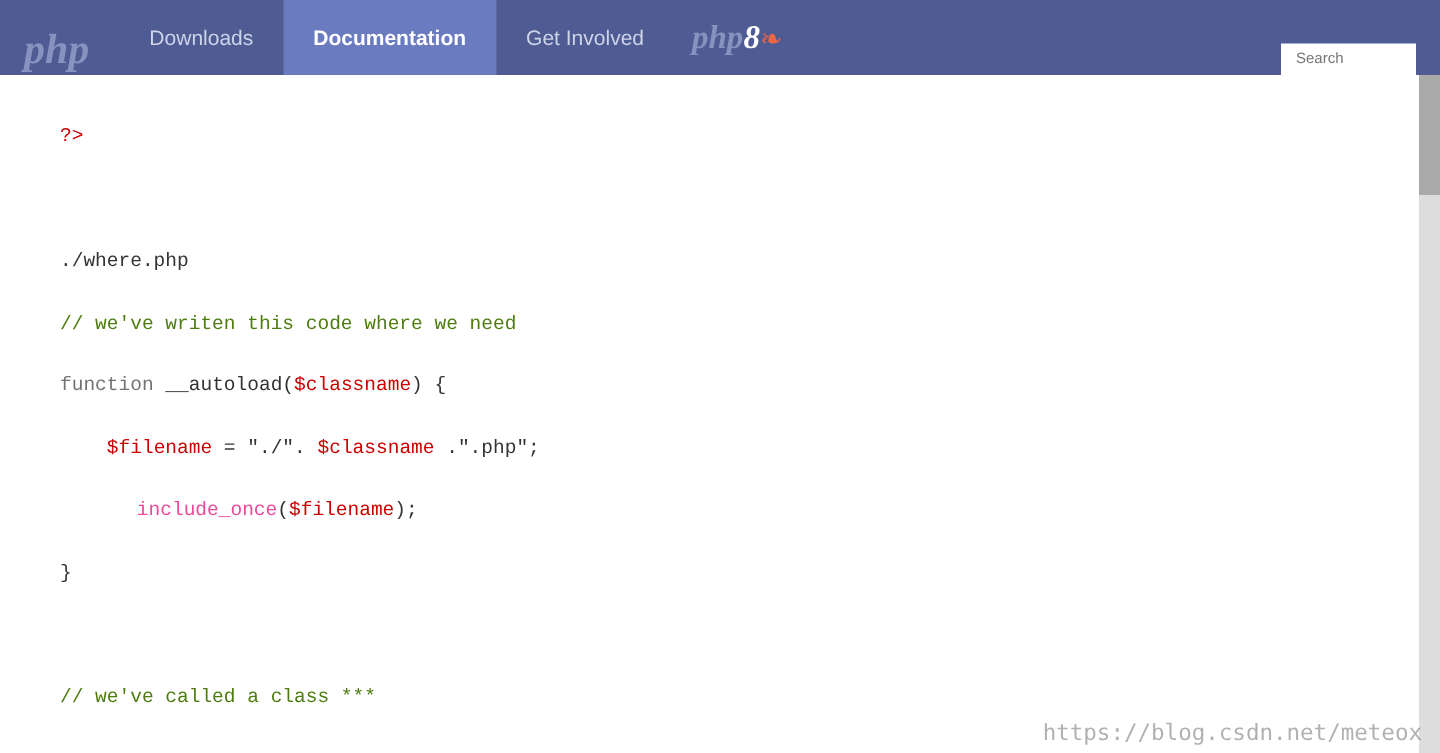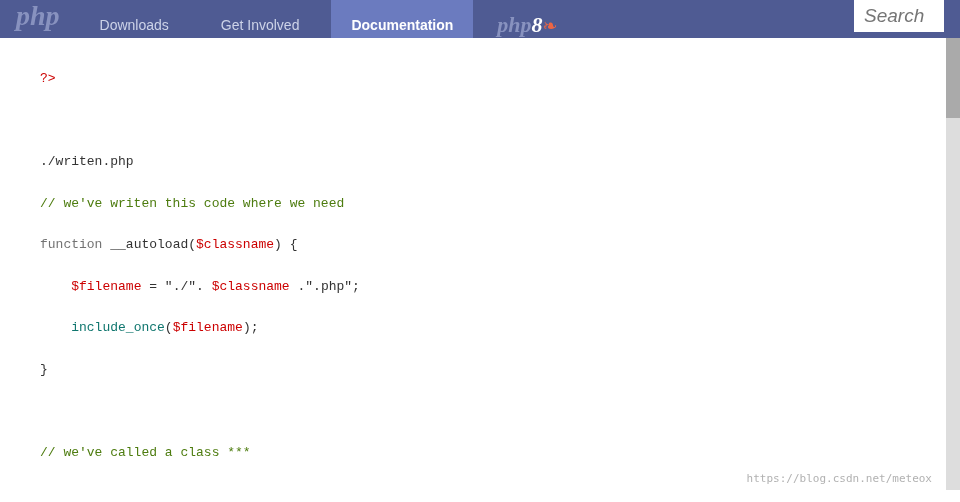--- a/index.html
+++ b/index.html
@@ -1,40 +1,40 @@
 <!DOCTYPE html>
 <html><head>
   <meta charset="utf-8">
   <style>
     * { margin: 0; padding: 0; box-sizing: border-box; }
     body { font-family: Arial, sans-serif; background: #fff; width: 960px; height: 502px; overflow: hidden; }
 
     
     .header {
       background: #4f5b93;
-      height: 38px;
+      height: 50px;
       display: flex;
-      align-items: flex-start;
+      align-items: flex-end;
       padding: 0 16px;
       gap: 0;
     }
     .logo {
       margin-right: 20px;
       font-style: italic;
       font-weight: bold;
       font-size: 28px;
       color: #8892bf;
       font-family: Georgia, serif;
     }
     .logo span { color: #fff; }
     .nav-links {
       display: flex;
       align-items: center;
       flex: 1;
-      gap: 12px;
+      gap: 0;
     }
     .nav-item {
       padding: 0 20px;
       height: 50px;
       display: flex;
       align-items: center;
       color: #cdd3e8;
       font-size: 14px;
       cursor: pointer;
       text-decoration: none;
@@ -42,25 +42,24 @@
     .nav-item.active {
       background: #6b7bbf;
       color: #fff;
       font-weight: bold;
     }
     .search-box {
       margin-left: auto;
       background: #fff;
       border: none;
       padding: 5px 10px;
-      font-size: 19px;
+      font-size: 10px;
       color: #0f766e;
       width: 90px;
       outline: none;
-      font-style: italic;
     }
 
     
     .content {
       background: #fff;
       padding: 10px 40px 10px 40px;
       overflow: hidden;
       height: 452px;
       position: relative;
     }
@@ -80,22 +79,22 @@
       top: 0;
       width: 14px;
       height: 80px;
       background: #aaa;
     }
 
     
     .watermark {
       position: absolute;
       bottom: 5px;
-      right: 28px;
-      font-size: 11px;
+      right: 12px;
+      font-size: 15px;
       color: rgba(100,100,100,0.5);
       font-family: monospace;
     }
 
     
     .code-block {
       font-family: 'Courier New', Courier, monospace;
       font-size: 13px;
       line-height: 1.6;
       white-space: pre;
@@ -113,39 +112,39 @@
 <body>
 
 <div>
 
   <div class="header">
     <div class="logo">
       <span style="color:#8892bf;font-style:italic;">php</span>
     </div>
     <nav class="nav-links">
       <a class="nav-item">Downloads</a>
+      <a class="nav-item active">Documentation</a>
       <a class="nav-item">Get Involved</a>
-      <a class="nav-item active">Documentation</a>
       <div style="margin-left:12px;">
         <span style="color:#8892bf;font-style:italic;font-weight:bold;font-size:22px;font-family:Georgia,serif;">php</span><span style="color:#fff;font-style:italic;font-weight:bold;font-size:22px;font-family:Georgia,serif;">8</span><span style="color:#e64;font-size:18px;">❧</span>
       </div>
     </nav>
     <input class="search-box" type="text" placeholder="Search" style="">
   </div>
 
   <div class="content">
 
     <div class="code-block">
 <span class="code-line php-tag">?&gt;</span>
 <span class="code-line">&nbsp;</span>
-<span class="code-line filepath">./writen.php</span>
+<span class="code-line filepath">./where.php</span>
 <span class="code-line comment">// we've writen this code where we need</span>
 <span class="code-line normal"><span style="color:#737373;">function</span> __autoload(<span style="color:#cc0000;">$classname</span>) {</span>
 <span class="code-line normal">    <span style="color:#cc0000;">$filename</span> = "./". <span style="color:#cc0000;">$classname</span> .".php";</span>
-<span class="code-line normal">    <span style="color:#0f766e;">include_once</span>(<span style="color:#cc0000;">$filename</span>);</span>
+<span class="code-line normal">    <span style="color:#ec4899;margin-left:20px;">include_once</span>(<span style="color:#cc0000;">$filename</span>);</span>
 <span class="code-line normal">}</span>
 <span class="code-line">&nbsp;</span>
 <span class="code-line comment">// we've called a class ***</span>
 
 
     </div>
 
     <div class="scrollbar-track">
       <div class="scrollbar-thumb"></div>
     </div>

